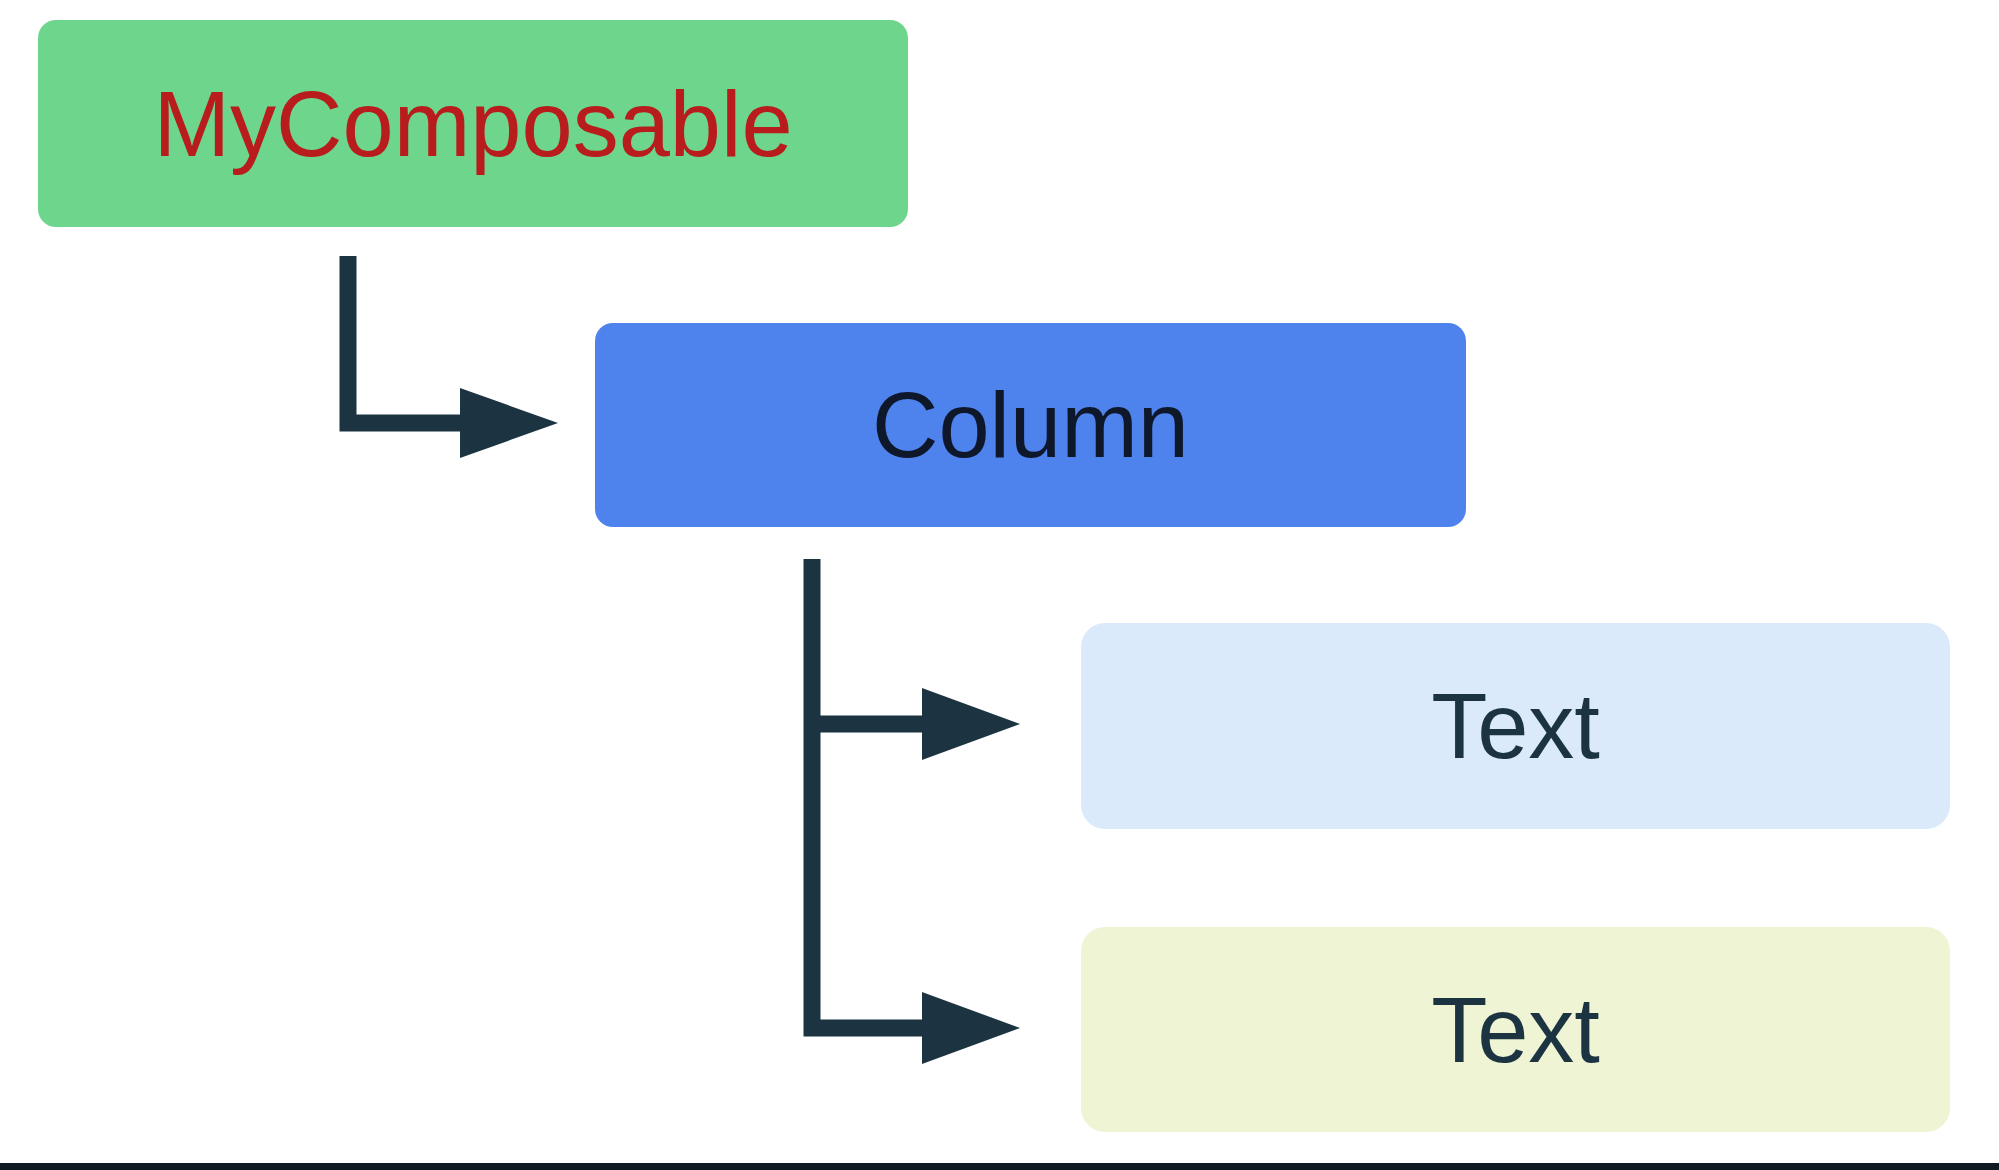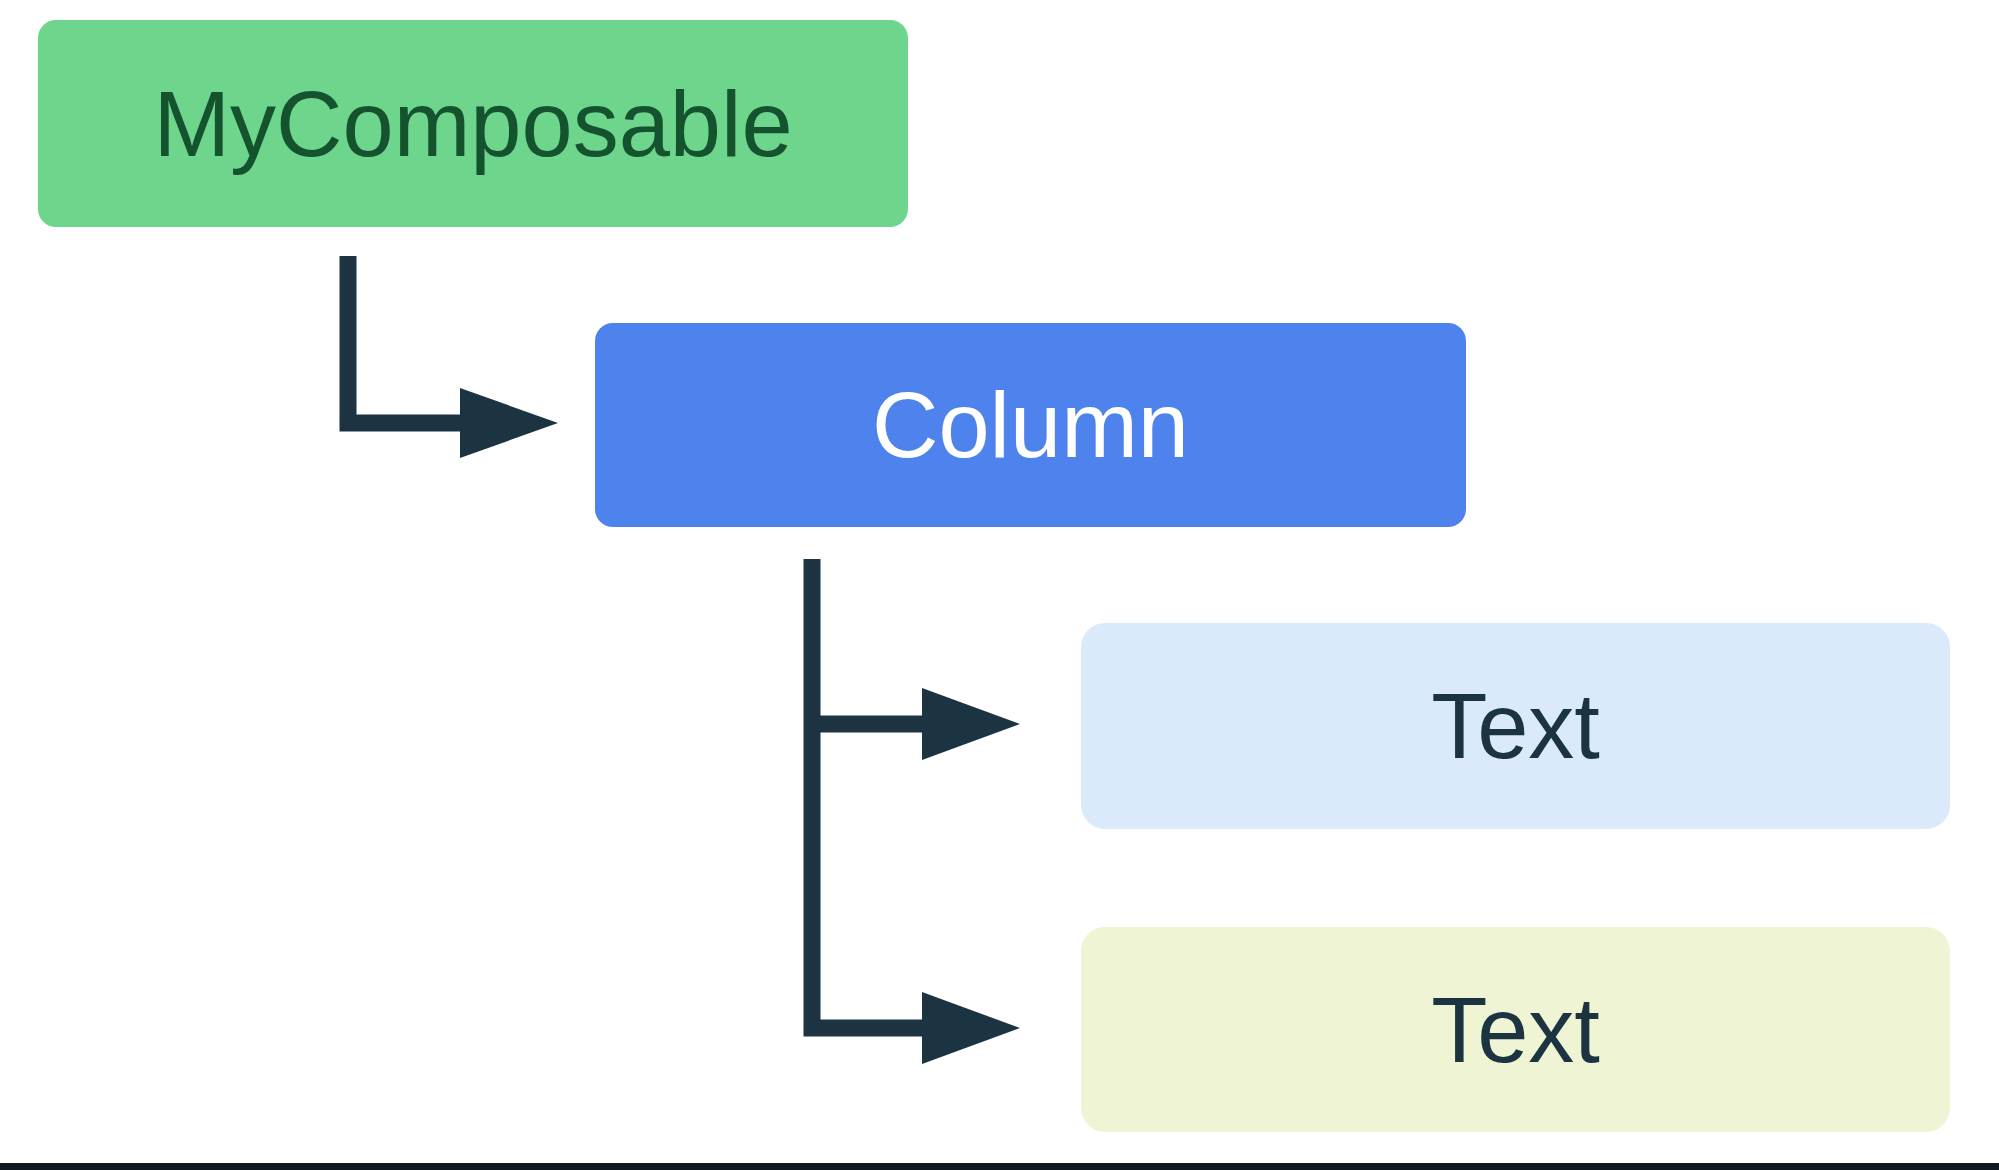--- a/index.html
+++ b/index.html
@@ -77,25 +77,25 @@
     <polygon points="460,388 460,458 558,423" fill="currentColor" stroke="none"></polygon>
 
     <path d="M 812 559 L 812 1028 L 925 1028" fill="none" stroke="currentColor" stroke-width="17" stroke-linejoin="miter"></path>
     <polygon points="922,992 922,1064 1020,1028" fill="currentColor" stroke="none"></polygon>
 
     <path d="M 812 724 L 925 724" fill="none" stroke="currentColor" stroke-width="17"></path>
     <polygon points="922,688 922,760 1020,724" fill="currentColor" stroke="none"></polygon>
   </svg>
 
   <div class="node node-root" style="background-color: rgb(109, 213, 140);">
-    <span class="node-label" style="color: #14532d;">MyComposable</span>
+    <span class="node-label" style="color: #b91c1c;">MyComposable</span>
   </div>
 
   <div class="node node-column" style="background-color: rgb(78, 130, 236);">
-    <span class="node-label" style="color: #ffffff;">Column</span>
+    <span class="node-label" style="color: #0f172a;">Column</span>
   </div>
 
   <div class="node node-text1" style="background-color: rgb(219, 234, 251);">
     <span class="node-label" style="color: rgb(28, 52, 66);">Text</span>
   </div>
 
   <div class="node node-text2" style="background-color: rgb(238, 244, 212);">
     <span class="node-label" style="color: rgb(28, 52, 66);">Text</span>
   </div>
 

